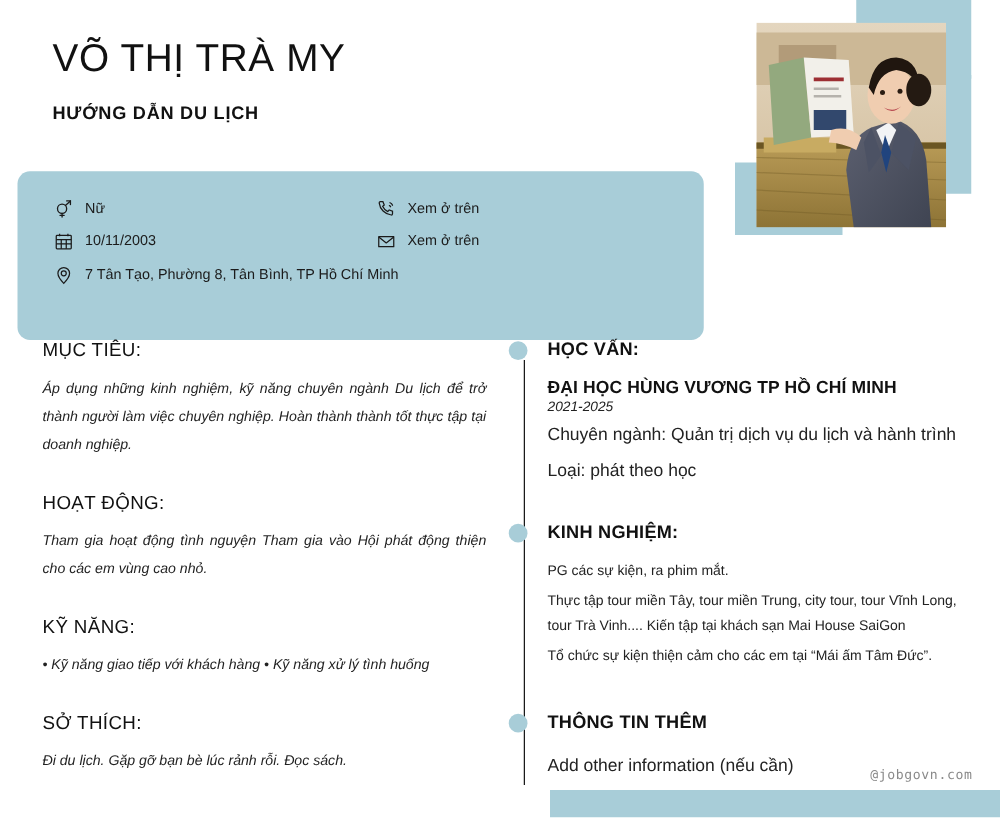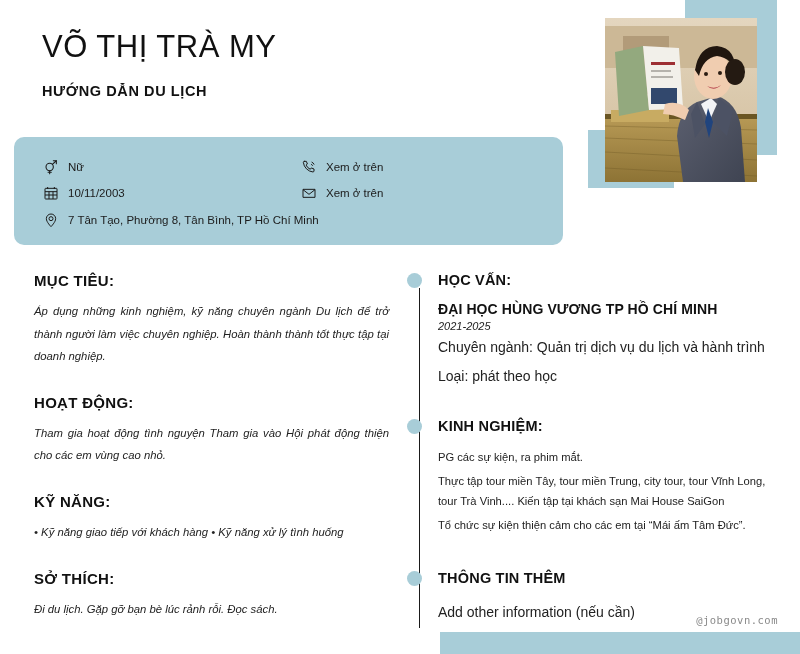--- a/index.html
+++ b/index.html
@@ -35,21 +35,21 @@
     white-space:nowrap;
   }
   .role{
     position:absolute;left:42px;top:83px;
     font-size:14.5px;font-weight:bold;letter-spacing:.6px;
     color:#111;white-space:nowrap;
   }
 
   
   .contact{
-    position:absolute;left:14px;top:137px;width:549px;height:108px;
+    position:absolute;left:14px;top:137px;width:549px;height:135px;
     background:#a8cdd8;border-radius:10px;
   }
   .crow{position:absolute;display:flex;align-items:center;gap:9px;font-size:11.5px;color:#1b1b1b;}
   .c1{left:29px;top:22px;}
   .c2{left:29px;top:48px;}
   .c3{left:29px;top:75px;}
   .c4{left:287px;top:22px;}
   .c5{left:287px;top:48px;}
   .cicon{width:16px;height:16px;flex:0 0 16px;display:block;}
   .cicon svg{display:block;width:16px;height:16px;}
@@ -58,21 +58,21 @@
   .left-col{position:absolute;left:34px;top:272px;width:355px;}
   .right-col{position:absolute;left:438px;top:272px;width:340px;}
 
   .divider{
     position:absolute;left:419px;top:288px;width:1.4px;height:340px;
     background:#1a1a1a;
   }
 
   h2.sec{
     margin:0 0 11px 0;
-    font-size:15px;font-weight:bold;letter-spacing:.3px;color:#111;
+    font-size:15px;font-weight:normal;letter-spacing:.3px;color:#111;
   }
   .block{margin-bottom:26px;}
   .body-text{
     margin:0;font-size:11.3px;line-height:2.0;color:#222;
     text-align:justify;
     font-style:italic;
   }
   .body-text.plain{text-align:left;}
 
   

